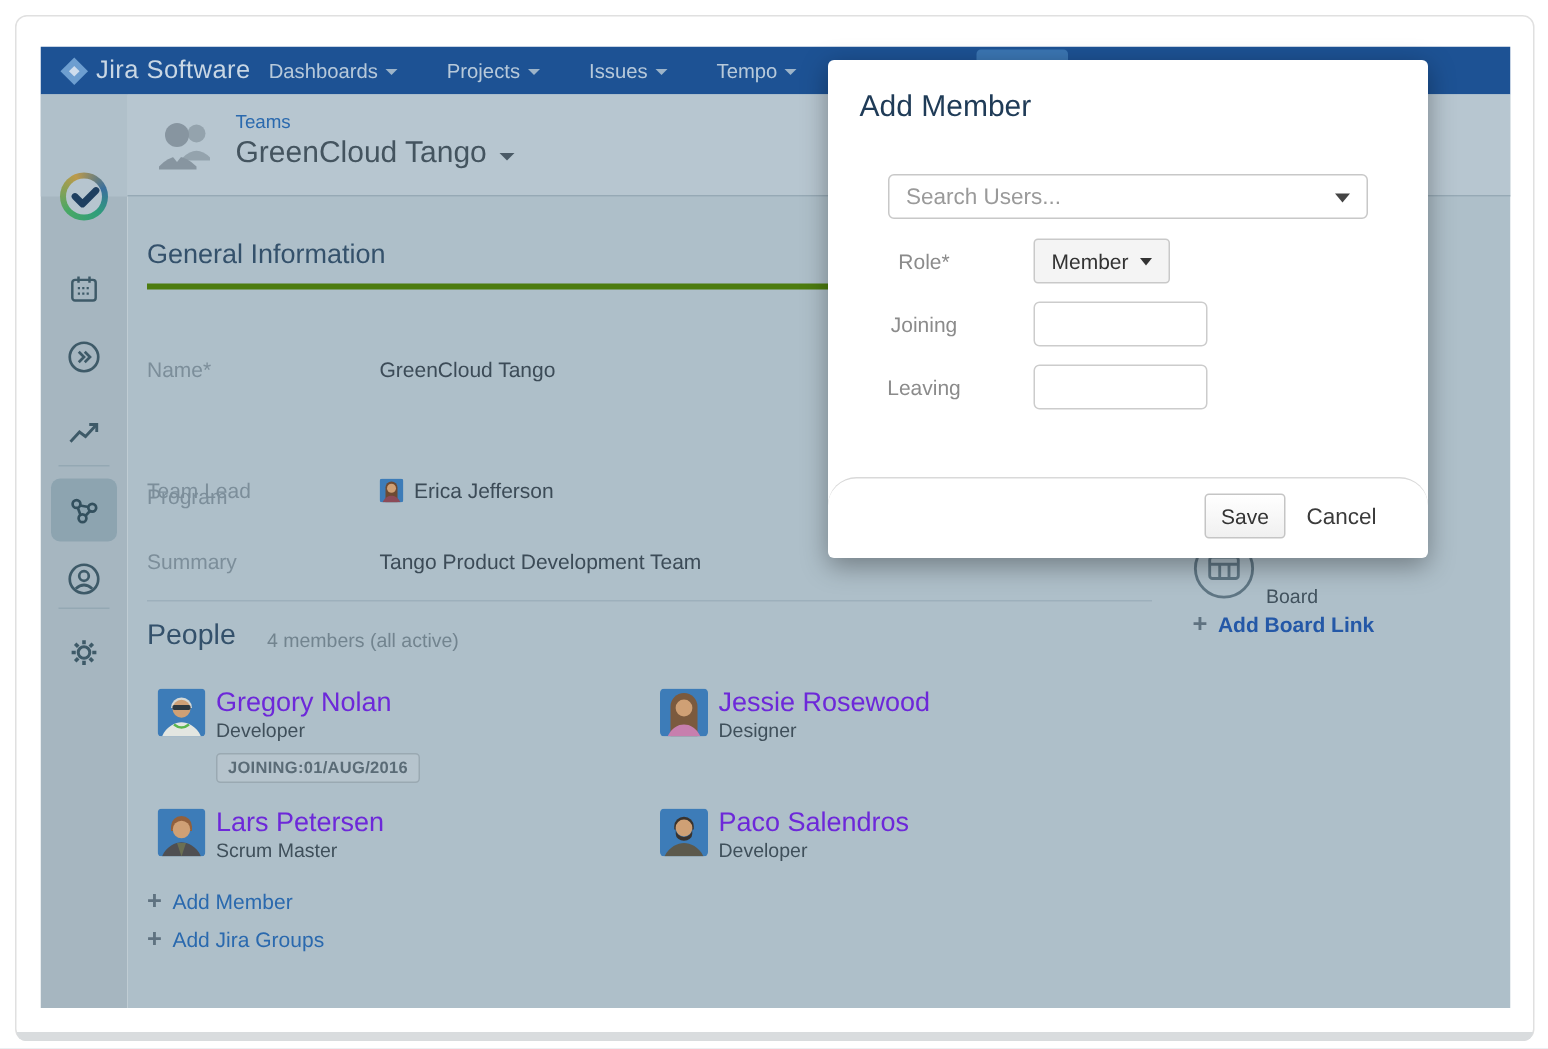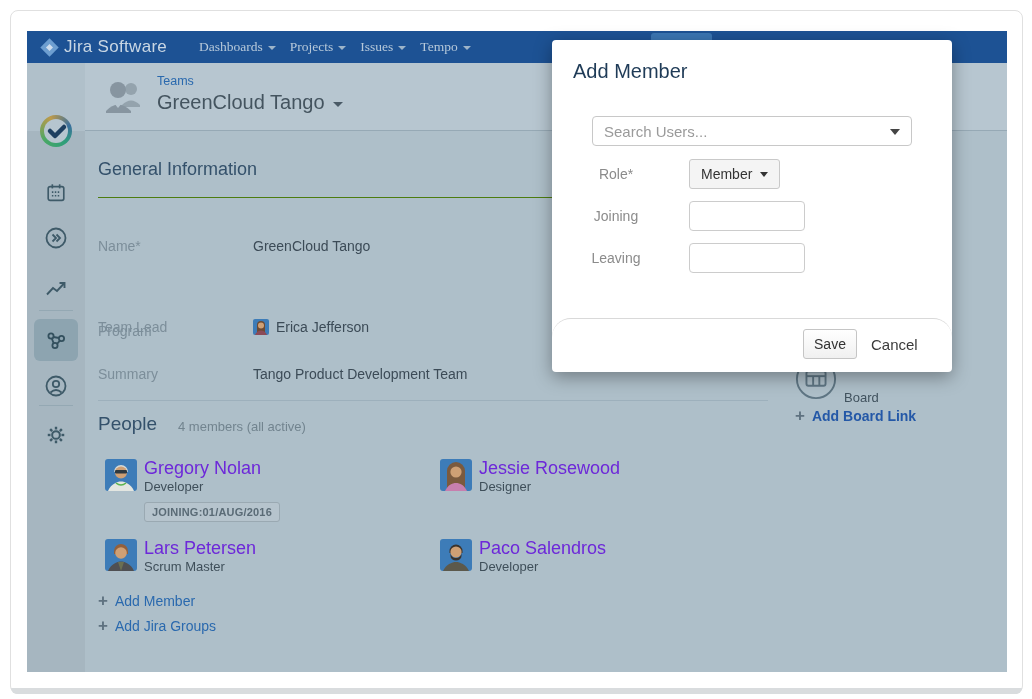--- a/index.html
+++ b/index.html
@@ -12,21 +12,21 @@
 
   
   .app { position:absolute; left:27px; top:31px; width:980px; height:641px; overflow:hidden; }
 
   
   .navbar { position:absolute; left:0; top:0; width:980px; height:32px; background:#1d5294; display:flex; align-items:center; }
   .brand { display:flex; align-items:center; margin-left:16px; gap:8px; }
   .brand-diamond { width:13px; height:13px; background:#6d9ed0; transform:rotate(45deg); position:relative; }
   .brand-diamond::after { content:""; position:absolute; left:4px; top:4px; width:5px; height:5px; background:#cfdded; }
   .brand-text { color:#c9d7e4; font-size:17px; letter-spacing:.3px; }
-  .nav-items { display:flex; margin-left:32px; gap:14px;font-family:Liberation Serif, serif; }
+  .nav-items { display:flex; margin-left:12px; gap:33px; }
   .nav-item { color:#b7c9da; font-size:13.5px; display:flex; align-items:center; gap:5px; cursor:pointer; }
   .caret-sm { width:0; height:0; border-left:4px solid transparent; border-right:4px solid transparent; border-top:4px solid #9db4c9; margin-top:2px; }
   .create-btn-partial { position:absolute; left:624px; top:2px; width:61px; height:16px; background:#3b76b3; border-radius:3px; }
 
   
   .sidebar { position:absolute; left:0; top:32px; width:58px; height:609px; background:#a6b6c0; }
   .sidebar-topband { position:absolute; left:0; top:0; width:58px; height:68px; background:#b0c0ca; }
   .side-icon { position:absolute; left:0; width:58px; display:flex; justify-content:center; align-items:center; color:#3e5a68; cursor:pointer; }
   .side-sep { position:absolute; left:12px; width:34px; border-top:1px solid #94a8b3; }
   .side-selected { position:absolute; left:7px; top:256px; width:44px; height:42px; background:#8da4b0; border-radius:6px; }
@@ -36,21 +36,21 @@
 
   
   .main { position:absolute; left:58px; top:32px; width:922px; height:609px; background:#aebfc9; }
   .page-header { position:absolute; left:0; top:0; width:922px; height:68px; background:#b7c6d0; border-bottom:1px solid #96a9b5; }
   .teams-icon { position:absolute; left:19px; top:18px; }
   .breadcrumb { position:absolute; left:72px; top:11px; font-size:12.5px; color:#2a69ae; cursor:pointer; }
   .page-title { position:absolute; left:72px; top:28px; font-size:20px; color:#44545f; display:flex; align-items:center; gap:8px; cursor:pointer; }
   .caret-dk { width:0; height:0; border-left:5px solid transparent; border-right:5px solid transparent; border-top:5px solid #4a5a66; margin-top:3px; }
 
   .content { position:absolute; left:0; top:68px; width:922px; height:541px; }
-  .gi-heading { position:absolute; left:13px; top:28px; width:670px; font-size:18px; color:#34516b; padding-bottom:17px; border-bottom:1px solid #4d7c0f; }
+  .gi-heading { position:absolute; left:13px; top:28px; width:670px; font-size:18px; color:#34516b; padding-bottom:9px; border-bottom:4px solid #4d7c0f; }
   .gi-row { position:absolute; left:13px; width:670px; height:20px; font-size:14px; }
   .gi-label { position:absolute; left:0; top:0; color:#7c8e9a; }
   .gi-value { position:absolute; left:155px; top:0; color:#3c4b57; display:flex; align-items:center; gap:7px; }
   .mini-avatar { width:16px; height:16px; border-radius:2px; overflow:hidden; display:inline-block; }
 
   .people-sep { position:absolute; left:13px; top:269px; width:670px; border-top:1px solid #9db0bc; }
   .people-heading { position:absolute; left:13px; top:282px; font-size:19px; color:#34516b; }
   .people-subtitle { position:absolute; left:93px; top:288px; font-size:13px; color:#72848f; }
 
   .members { position:absolute; left:20px; top:328px; width:680px; display:grid; grid-template-columns:335px auto; row-gap:14px; }

